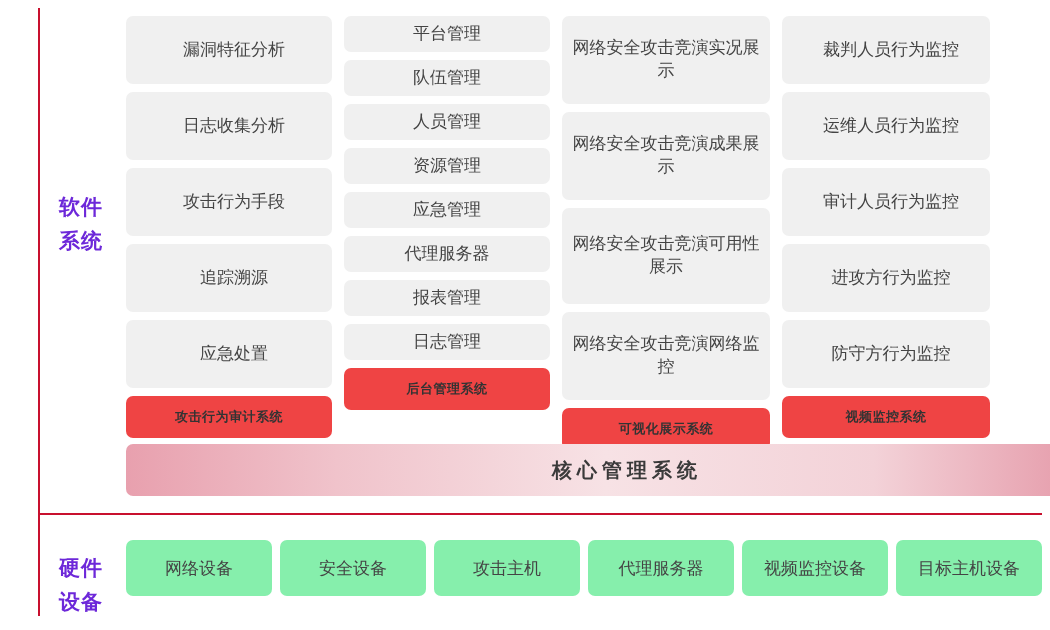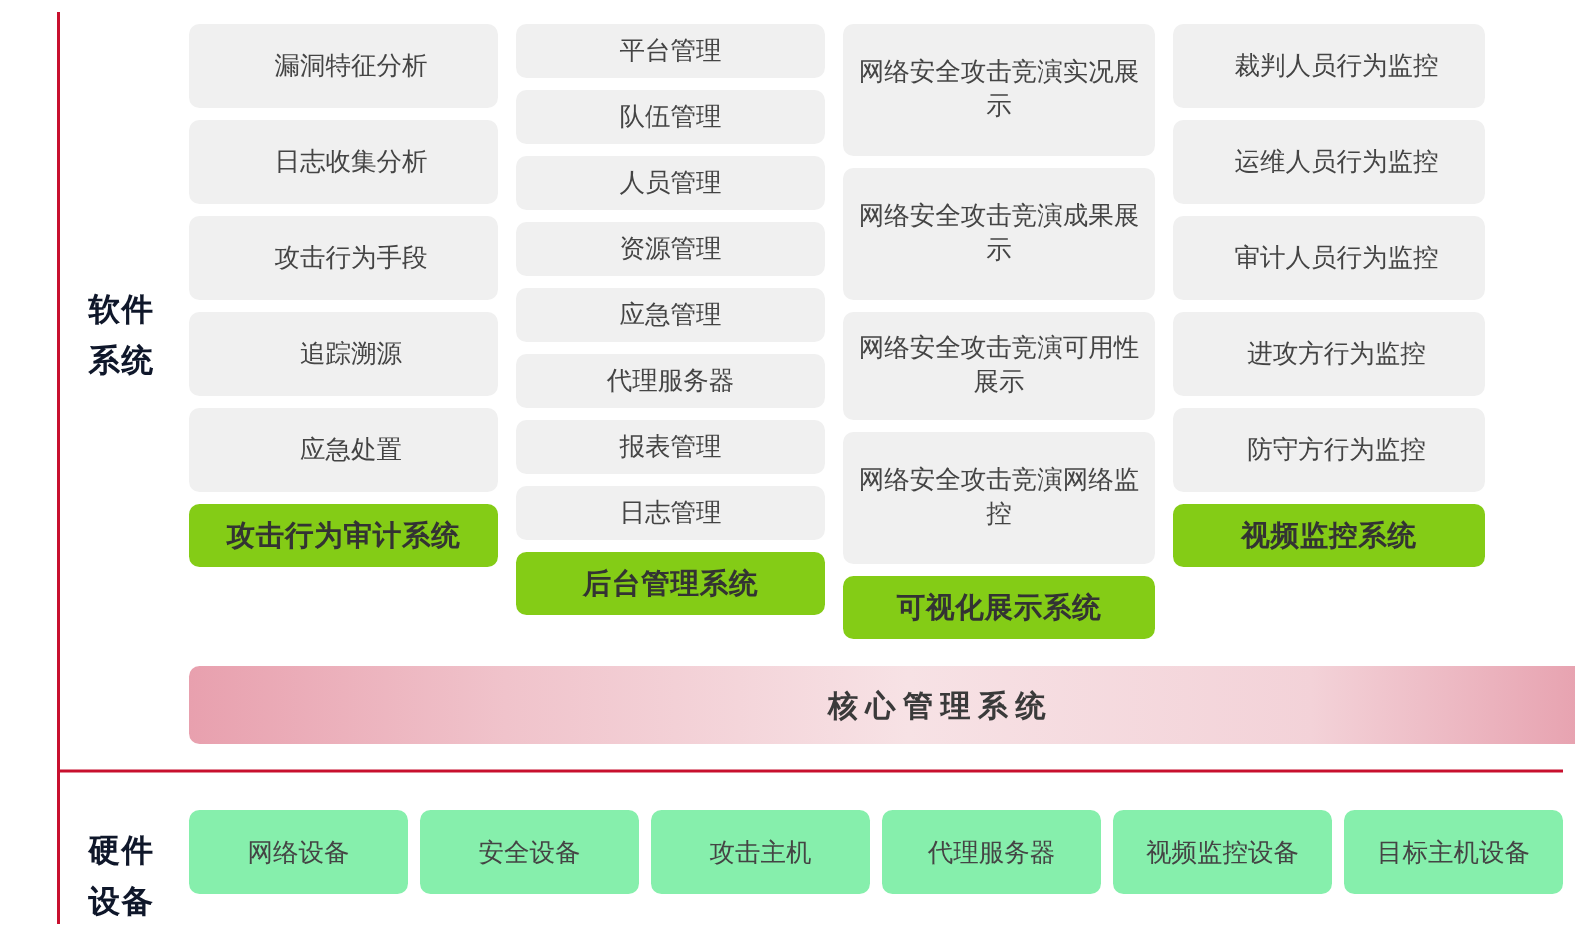--- a/index.html
+++ b/index.html
@@ -35,21 +35,21 @@
     width: 1004px;
     height: 2px;
     background: #c8102e;
   }
 
   
   .section-label {
     position: absolute;
     width: 78px;
     text-align: center;
-    color: #0f172a;
+    color: #6d28d9;
     font-size: 21px;
     font-weight: bold;
     line-height: 34px;
     letter-spacing: 1px;
   }
   #software-label { left: 42px; top: 190px; }
   #hardware-label { left: 42px; top: 535px; margin-top: 16px; }
 
   
   .columns {
@@ -77,30 +77,30 @@
     font-size: 17px;
     display: flex;
     align-items: center;
     justify-content: center;
     text-align: center;
     line-height: 1.35;
     box-sizing: border-box;
     padding: 4px 6px;
   }
   .h-sm { height: 36px; }
-  .h-lg { height: 56px; padding-left: 16px; }
+  .h-lg { height: 68px; padding-left: 16px; }
 
   .system-title {
-    background: #84cc16;
+    background: #ef4444;
     border-radius: 7px;
     height: 42px;
     display: flex;
     align-items: center;
     justify-content: center;
-    font-size: 19px;
+    font-size: 13px;
     font-weight: bold;
     color: #333;
     letter-spacing: 0.5px;
     box-sizing: border-box;
   }
 
   
   #core-bar {
     position: absolute;
     left: 126px;
@@ -180,21 +180,21 @@
       <div class="module h-sm">应急管理</div>
       <div class="module h-sm">代理服务器</div>
       <div class="module h-sm">报表管理</div>
       <div class="module h-sm">日志管理</div>
       <div class="system-title">后台管理系统</div>
     </div>
 
     <div class="column col-2">
       <div class="module" style="height:88px">网络安全攻击竞演实况展示</div>
       <div class="module" style="height:88px">网络安全攻击竞演成果展示</div>
-      <div class="module" style="height:72px">网络安全攻击竞演可用性展示</div>
+      <div class="module" style="height:96px">网络安全攻击竞演可用性展示</div>
       <div class="module" style="height:88px">网络安全攻击竞演网络监控</div>
       <div class="system-title">可视化展示系统</div>
     </div>
 
     <div class="column col-3">
       <div class="module h-lg">裁判人员行为监控</div>
       <div class="module h-lg">运维人员行为监控</div>
       <div class="module h-lg">审计人员行为监控</div>
       <div class="module h-lg">进攻方行为监控</div>
       <div class="module h-lg">防守方行为监控</div>

